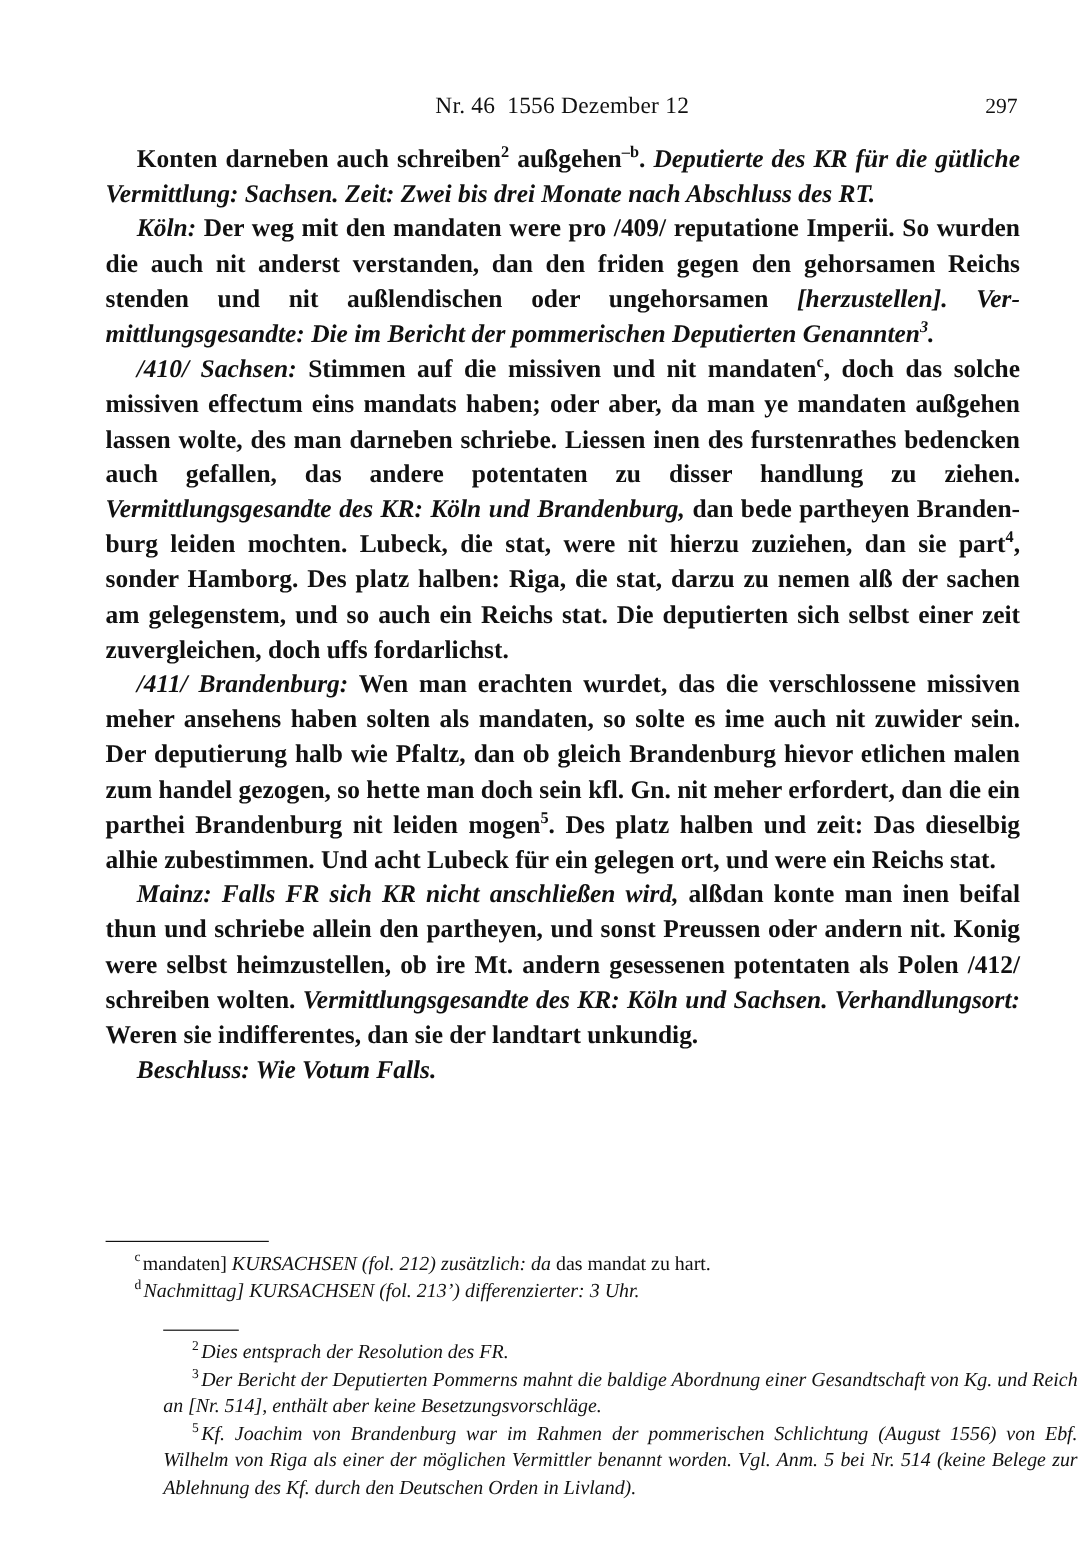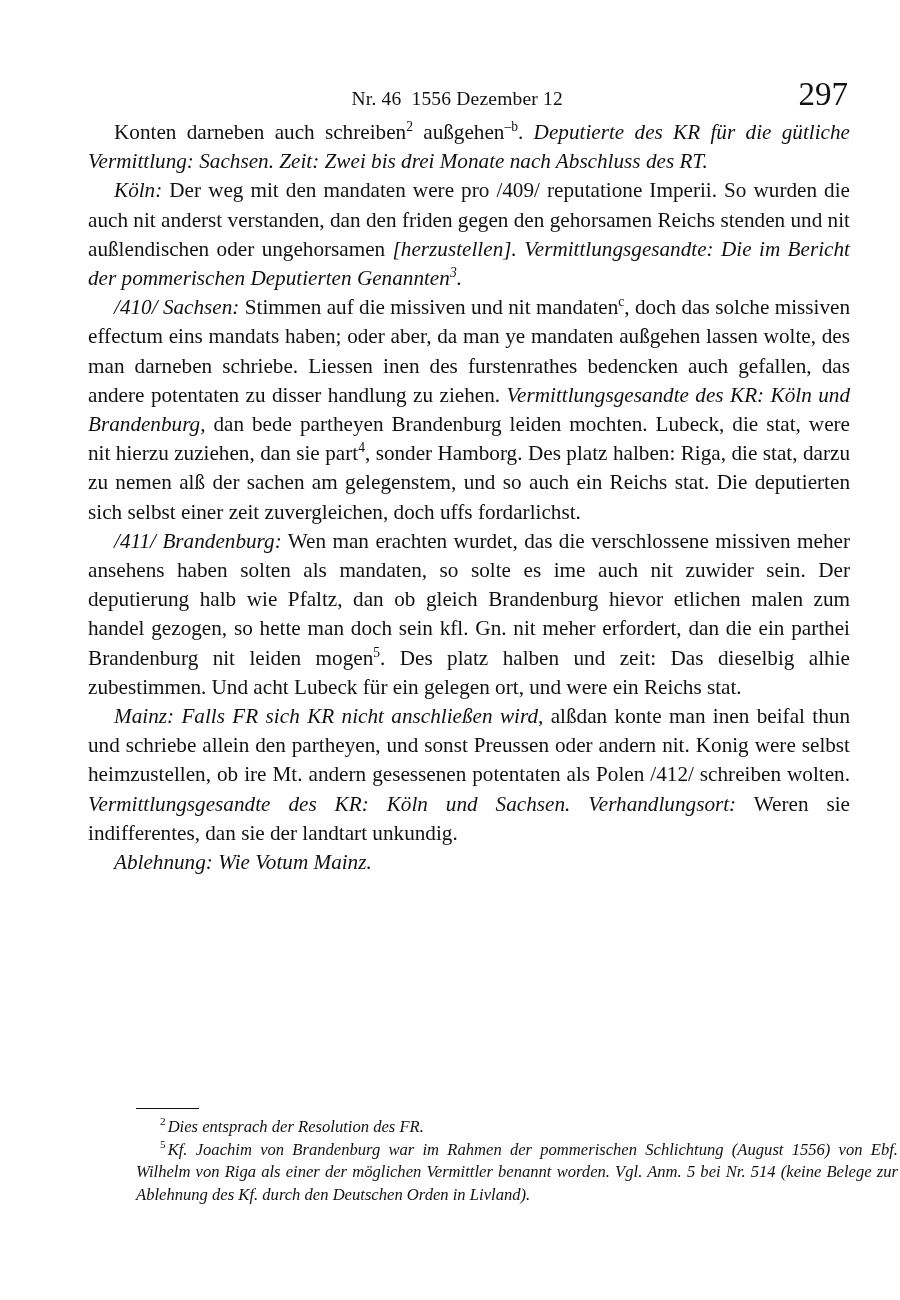--- a/index.html
+++ b/index.html
@@ -37,30 +37,31 @@
     flex: 1 1 auto;
     text-align: center;
     font-size: 19.5px;
     letter-spacing: 0.2px;
     padding-left: 60px;
     white-space: nowrap;
   }
   .rh-nr { margin-right: 10px; }
   .rh-pageno {
     flex: 0 0 auto;
-    font-size: 33px;
+    font-size: 18px;
     line-height: 1;
   }
 
   
   .body-block {
     position: absolute;
     left: 88px;
     top: 118px;
     width: 762px;
+    font-weight: bold;
   }
   p.para {
     margin: 0;
     font-size: 21.2px;
     line-height: 29.2px;
     text-align: justify;
     text-justify: inter-word;
     hyphens: manual;
     -webkit-hyphens: manual;
   }
@@ -117,25 +118,33 @@
     </div>
     <div class="rh-pageno">297</div>
   </div>
 
   <div class="body-block">
       <p class="para indent"><span>Konten darneben auch schreiben</span><sup>2</sup><span> außgehen</span><sup>–b</sup><span>. </span><span class="it">Deputierte des KR für die gütliche Vermittlung: Sachsen. Zeit: Zwei bis drei Monate nach Abschluss des RT.</span></p>
       <p class="para indent"><span class="it">Köln:</span><span> Der weg mit den mandaten were pro /409/ reputatione Imperii. So wurden die auch nit anderst verstanden, dan den friden gegen den gehorsamen Reichs stenden und nit außlendischen oder ungehorsamen </span><span class="it">[herzustellen]. Ver­mittlungsgesandte: Die im Bericht der pommerischen Deputierten Genannten</span><sup class="it">3</sup><span class="it">.</span></p>
       <p class="para indent"><span class="it">/410/ Sachsen:</span><span> Stimmen auf die missiven und nit mandaten</span><sup>c</sup><span>, doch das solche missiven effectum eins mandats haben; oder aber, da man ye mandaten auß­gehen lassen wolte, des man darneben schriebe. Liessen inen des furstenrathes bedencken auch gefallen, das andere potentaten zu disser handlung zu ziehen. </span><span class="it">Vermittlungsgesandte des KR: Köln und Brandenburg,</span><span> dan bede partheyen Branden­burg leiden mochten. Lubeck, die stat, were nit hierzu zuziehen, dan sie part</span><sup>4</sup><span>, sonder Hamborg. Des platz halben: Riga, die stat, darzu zu nemen alß der sachen am gelegenstem, und so auch ein Reichs stat. Die deputierten sich selbst einer zeit zuvergleichen, doch uffs fordarlichst.</span></p>
       <p class="para indent"><span class="it">/411/ Brandenburg:</span><span> Wen man erachten wurdet, das die verschlossene missiven meher ansehens haben solten als mandaten, so solte es ime auch nit zuwider sein. Der deputierung halb wie Pfaltz, dan ob gleich Brandenburg hievor etlichen malen zum handel gezogen, so hette man doch sein kfl. Gn. nit meher erfordert, dan die ein parthei Brandenburg nit leiden mogen</span><sup>5</sup><span>. Des platz halben und zeit: Das dieselbig alhie zubestimmen. Und acht Lubeck für ein gelegen ort, und were ein Reichs stat.</span></p>
       <p class="para indent"><span class="it">Mainz: Falls FR sich KR nicht anschließen wird,</span><span> alßdan konte man inen beifal thun und schriebe allein den partheyen, und sonst Preussen oder andern nit. Konig were selbst heimzustellen, ob ire Mt. andern gesessenen potentaten als Polen /412/ schreiben wolten. </span><span class="it">Vermittlungsgesandte des KR: Köln und Sachsen. Verhandlungsort:</span><span> Weren sie indifferentes, dan sie der landtart unkundig.</span></p>
-      <p class="para indent"><span class="it">Ablehnung: Wie Votum Mainz.</span></p>
+      <p class="para indent"><span class="it">Beschluss: Wie Votum Falls.</span></p>
     </div>
 
+  <div class="apparatus app-letters">
+    <hr class="fn-rule wide">
+    <div>
+        <p class="fn"><sup>c</sup><span>mandaten] </span><span class="it">KURSACHSEN (fol. 212) zusätzlich: da</span><span> das mandat zu hart.</span></p>
+        <p class="fn"><sup>d</sup><span class="it">Nachmittag] KURSACHSEN (fol. 213’) differenzierter: 3 Uhr.</span></p>
+      </div>
+  </div>
 
   <div class="apparatus app-numbers">
     <hr class="fn-rule narrow">
     <div>
         <p class="fn"><sup>2</sup><span class="it">Dies entsprach der Resolution des FR.</span></p>
+        <p class="fn"><sup>3</sup><span class="it">Der Bericht der Deputierten Pommerns mahnt die baldige Abordnung einer Gesandtschaft von Kg. und Reich an [Nr. 514], enthält aber keine Besetzungsvorschläge.</span></p>
         <p class="fn"><sup>5</sup><span class="it">Kf. Joachim von Brandenburg war im Rahmen der pommerischen Schlichtung (August 1556) von Ebf. Wilhelm von Riga als einer der möglichen Vermittler benannt worden. Vgl. Anm. 5 bei Nr. 514 (keine Belege zur Ablehnung des Kf. durch den Deutschen Orden in Livland).</span></p>
       </div>
   </div>
 
 </div>
 
 </body></html>

